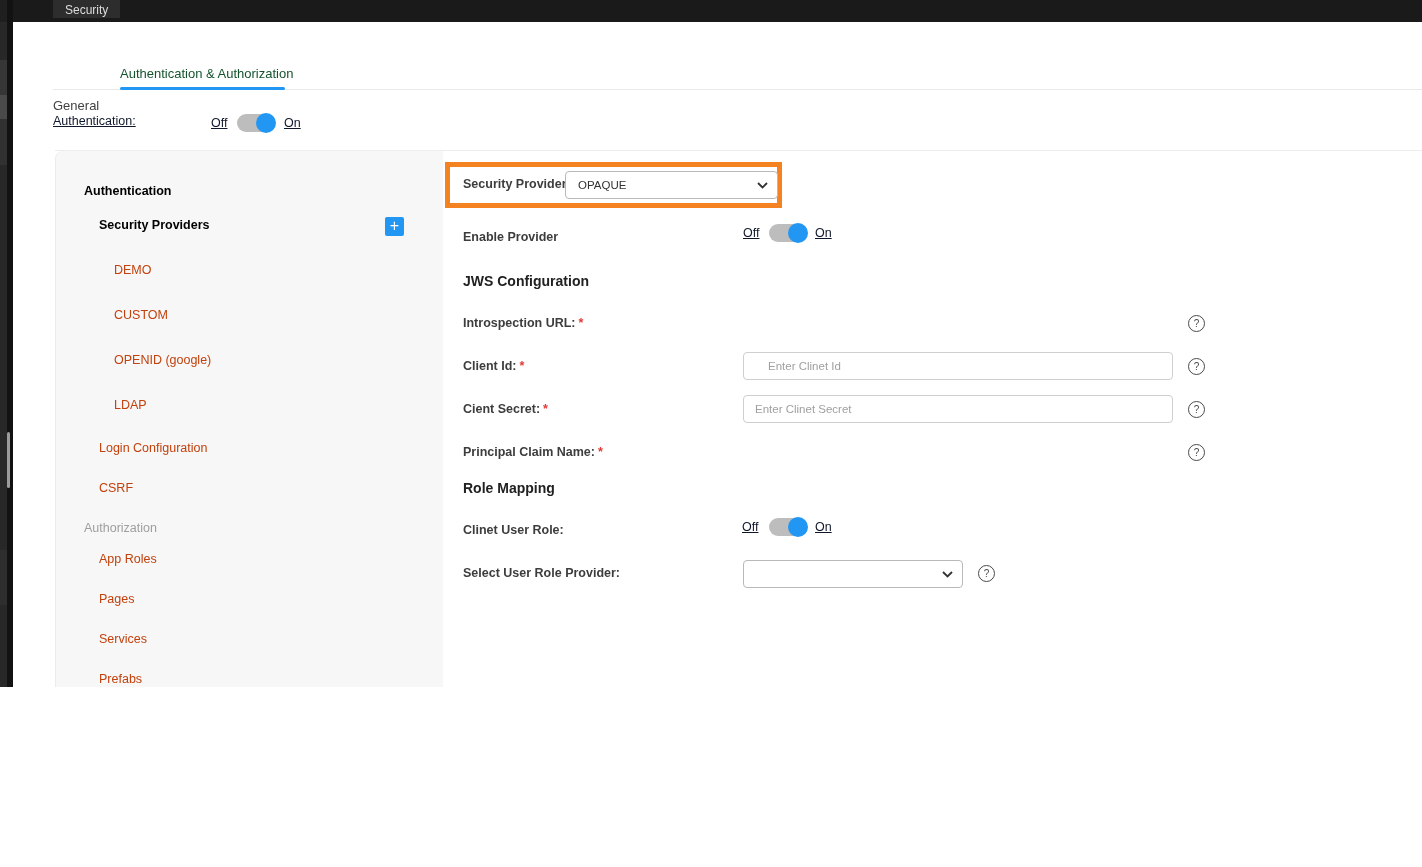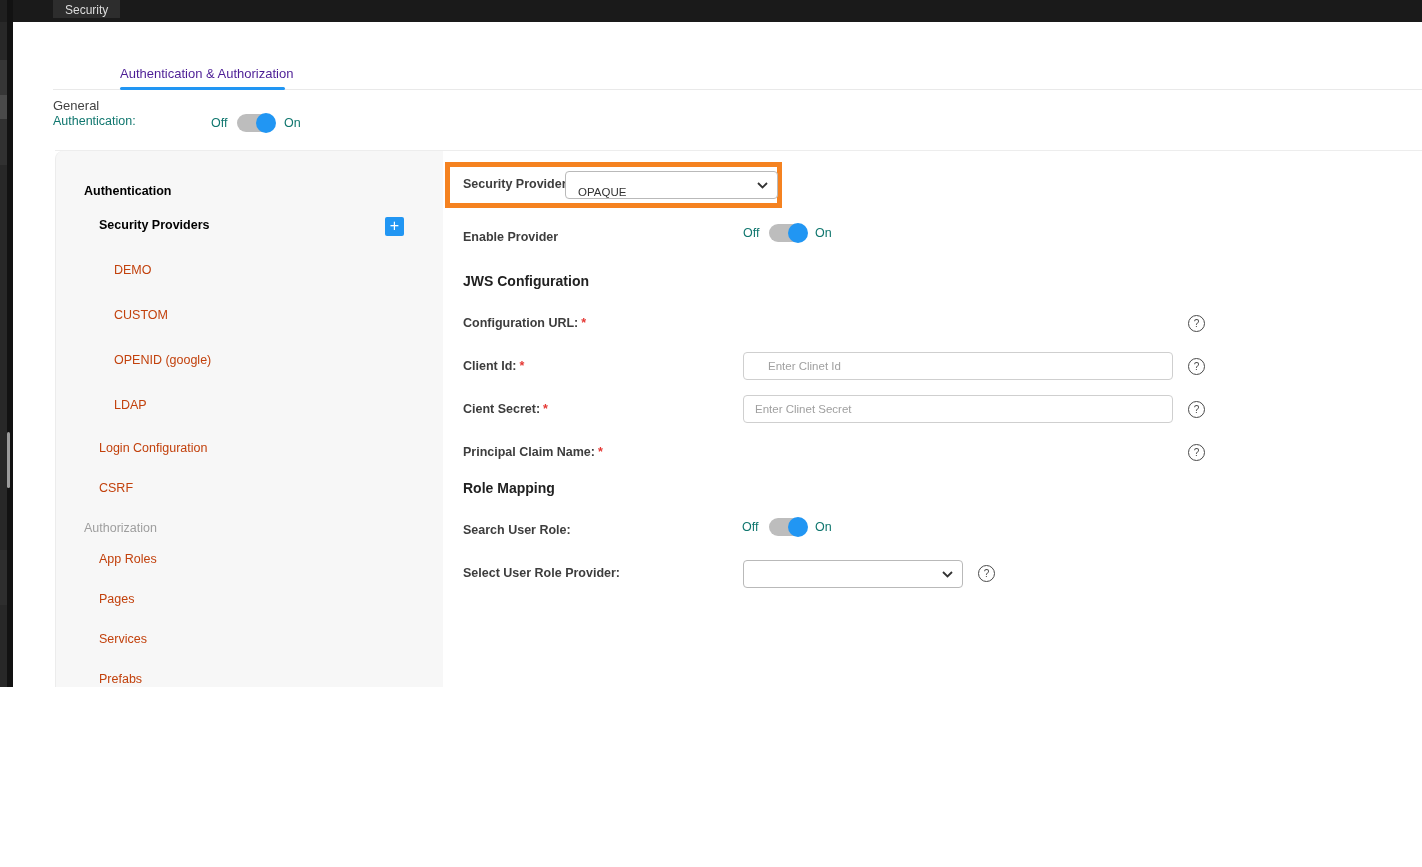--- a/index.html
+++ b/index.html
@@ -15,28 +15,28 @@
   #dock .thumb { position: absolute; left: 7px; top: 432px; width: 3px; height: 56px; background: #9b9b9b; border-radius: 2px; }
 
   
   #topbar { left: 13px; top: 0; width: 1409px; height: 22px; background: #1a1a1a; }
   .top-tab { position: absolute; left: 40px; top: 0; height: 18px; padding: 0 12px; background: #2d2d2d;
              color: #dcdcdc; font-size: 12px; line-height: 16px; display: flex; align-items: flex-end; }
 
   
   .tab { font-size: 13px; cursor: default; }
   .tab.inactive { color: #424242; margin-top: 32px; }
-  .tab.active { color: #4c1d95; }
+  .tab.active { color: #14532d; }
   .tab-hairline { left: 53px; top: 89px; width: 1369px; height: 1px; background: #e9e9e9; }
   .tab-underline { left: 120px; top: 87px; width: 165px; height: 3px; background: #2196f3; border-radius: 2px; }
 
   
   .switch { width: 38px; height: 18px; background: #bdbdbd; border-radius: 10px; position: absolute; }
   .switch .knob { position: absolute; top: -1px; right: -1px; width: 20px; height: 20px; background: #2196f3; border-radius: 50%; }
-  .tog-label { font-size: 12.5px; color: #0f766e; }
+  .tog-label { font-size: 12.5px; color: #0f172a; text-decoration: underline; }
 
   
   .card-topline { left: 55px; top: 150px; width: 1367px; height: 1px; background: #ededed; }
   #sidebar { left: 55px; top: 151px; width: 388px; height: 716px; background: #f7f7f7;
              border-left: 1px solid #ececec; border-top-left-radius: 8px; }
   .side-item { position: absolute; font-size: 12.5px; color: #c2410c; white-space: nowrap; cursor: pointer; }
   .side-item.bold { font-weight: bold; color: #000000; }
   .side-item.muted { color: #9e9e9e; cursor: default; }
   #plus-btn { position: absolute; left: 329px; top: 66px; width: 19px; height: 19px; background: #2196f3;
               border-radius: 2px; color: #fff; font-size: 16px; line-height: 17px; text-align: center; cursor: pointer; }
@@ -45,21 +45,21 @@
   .fld-label { font-size: 12.5px; font-weight: bold; color: #3d3d3d; white-space: nowrap; }
   .req { color: #e53935; margin-left: 3px; }
   .section-heading { font-size: 14px; font-weight: bold; color: #212121; }
 
   .text-input { position: absolute; width: 430px; height: 28px; border: 1px solid #cfcfcf; border-radius: 4px;
                 background: #fff; font-family: "Liberation Sans", sans-serif; font-size: 11.5px; color: #333; padding: 0 11px; outline: none; }
   .text-input::placeholder { color: #a0a0a0; }
   .text-input.focused { border: 2px solid #42a0e0; }
 
   .select-box { position: absolute; height: 28px; border: 1px solid #b9b9b9; border-radius: 4px; background: #fff;
-                display: flex; align-items: flex-end; padding: 0 26px 0 12px; font-size: 11.5px; color: #333; cursor: pointer; }
+                display: flex; align-items: center; padding: 0 26px 0 12px; font-size: 11.5px; color: #333; cursor: pointer; }
   .select-box .chev { position: absolute; right: 9px; top: 10px; }
 
   .help { position: absolute; width: 17px; height: 17px; border: 1.4px solid #4a4a4a; border-radius: 50%;
           font-size: 10px; color: #4a4a4a; display: flex; align-items: center; justify-content: center; cursor: pointer; }
 
   #orange-box { left: 445px; top: 162px; width: 337px; height: 46px; border: 5px solid #f58220; background: #fff; }
 </style>
 </head>
 <body>
 
@@ -124,21 +124,21 @@
   <div class="abs fld-label" style="left:463px;top:230px">Enable Provider</div>
   <div class="abs tog-label" style="left:743px;top:226px">Off</div>
   <div class="switch" style="left:769px;top:224px">
     <span class="knob"></span>
   </div>
   <div class="abs tog-label" style="left:815px;top:226px">On</div>
 
   <div class="abs section-heading" style="left:463px;top:273px">JWS Configuration</div>
 
   <div class="abs fld-label" style="left:463px;top:316px">
-    <span>Configuration URL:</span><span class="req">*</span>
+    <span>Introspection URL:</span><span class="req">*</span>
   </div>
   <div class="help" style="left:1188px;top:315px">
       <span>?</span>
     </div>
 
   <div class="abs fld-label" style="left:463px;top:359px">
     <span>Client Id:</span><span class="req">*</span>
   </div>
   <input class="text-input" style="left: 743px; top: 352px; padding-left: 24px;" placeholder="Enter Clinet Id">
   <div class="help" style="left:1188px;top:358px">
@@ -155,21 +155,21 @@
 
   <div class="abs fld-label" style="left:463px;top:445px">
     <span>Principal Claim Name:</span><span class="req">*</span>
   </div>
   <div class="help" style="left:1188px;top:444px">
       <span>?</span>
     </div>
 
   <div class="abs section-heading" style="left:463px;top:480px">Role Mapping</div>
 
-  <div class="abs fld-label" style="left:463px;top:523px">Search User Role:</div>
+  <div class="abs fld-label" style="left:463px;top:523px">Clinet User Role:</div>
   <div class="abs tog-label" style="left:742px;top:520px">Off</div>
   <div class="switch" style="left:769px;top:518px">
     <span class="knob"></span>
   </div>
   <div class="abs tog-label" style="left:815px;top:520px">On</div>
 
   <div class="abs fld-label" style="left:463px;top:566px">Select User Role Provider:</div>
   <div class="select-box" style="left:743px;top:560px;width:220px">
     <span></span>
     <svg class="chev" width="11" height="7" viewBox="0 0 11 7">

